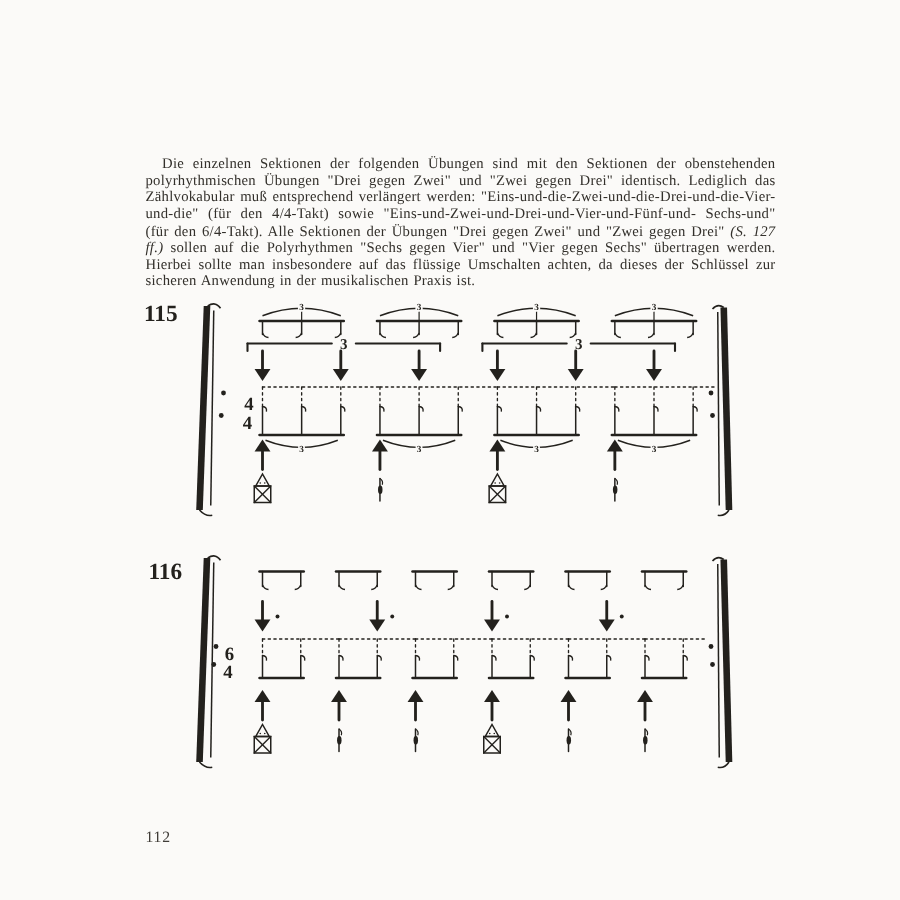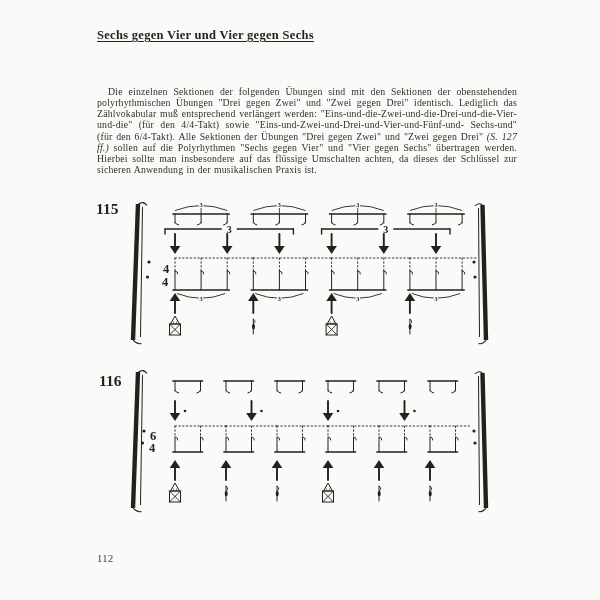--- a/index.html
+++ b/index.html
@@ -18,36 +18,35 @@
     text-decoration:underline;text-underline-offset:2px;
     color:#262320;
   }
   .para{
     font-size:9.8px;line-height:11.2px;
     text-align:justify;text-indent:11px;
     letter-spacing:.18px;word-spacing:.6px;
     color:#33302b;
   }
   #para1{top:50px;}
-  #para2{top:76px;}
+  #para2{top:94px;}
   .ref-italic{font-style:italic;}
   .fig{position:absolute;left:0;width:600px;display:block;}
   #fig115{top:200px;height:158px;}
   #fig116{top:368px;height:164px;}
   .pagenum{
     position:absolute;left:97px;top:553px;
     font-size:10.5px;color:#403c37;letter-spacing:.5px;
   }
 </style>
 </head>
 <body>
 
 <div class="page">
 
-  <div class="textcol title">Sechs gegen Vier und Vier gegen Sechs</div>
 
 
   <p class="textcol para" id="para2"><span>Die einzelnen Sektionen der folgenden Übungen sind mit den Sektionen der obenstehenden polyrhythmischen Übungen "Drei gegen Zwei" und "Zwei gegen Drei" identisch. Lediglich das Zählvokabular muß entsprechend verlängert werden: "Eins-und-die-Zwei-und-die-Drei-und-die-Vier-und-die" (für den 4/4-Takt) sowie "Eins-und-Zwei-und-Drei-und-Vier-und-Fünf-und- Sechs-und" (für den 6/4-Takt). Alle Sektionen der Übungen "Drei gegen Zwei" und "Zwei gegen Drei" </span><span class="ref-italic">(S. 127 ff.)</span><span> sollen auf die Polyrhythmen "Sechs gegen Vier" und "Vier gegen Sechs" übertragen werden. Hierbei sollte man insbesondere auf das flüssige Umschalten achten, da dieses der Schlüssel zur sicheren Anwendung in der musikalischen Praxis ist.</span></p>
 
   <svg id="fig115" class="fig" viewBox="0 0 600 158">
       <g>
         <text x="96" y="14" fill="#23211d" font-size="15.5" font-weight="bold" text-anchor="start" font-family="&quot;Liberation Serif&quot;,serif">115</text>
         <g>
           <path d="M138 4 L133 140" stroke="#23211d" stroke-width="4.4" fill="none"></path>
           <path d="M142.5 7 L140.5 137" stroke="#23211d" stroke-width="1" fill="none"></path>

